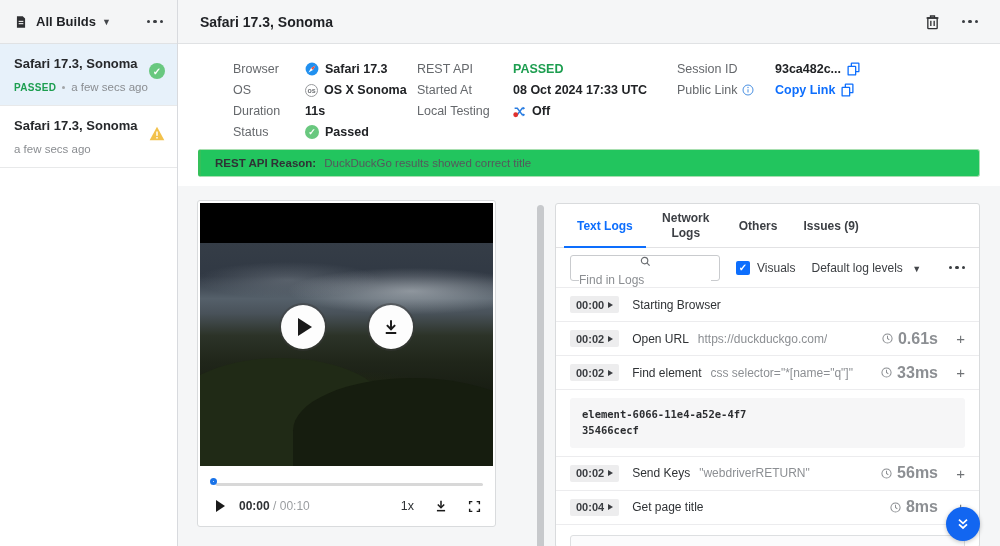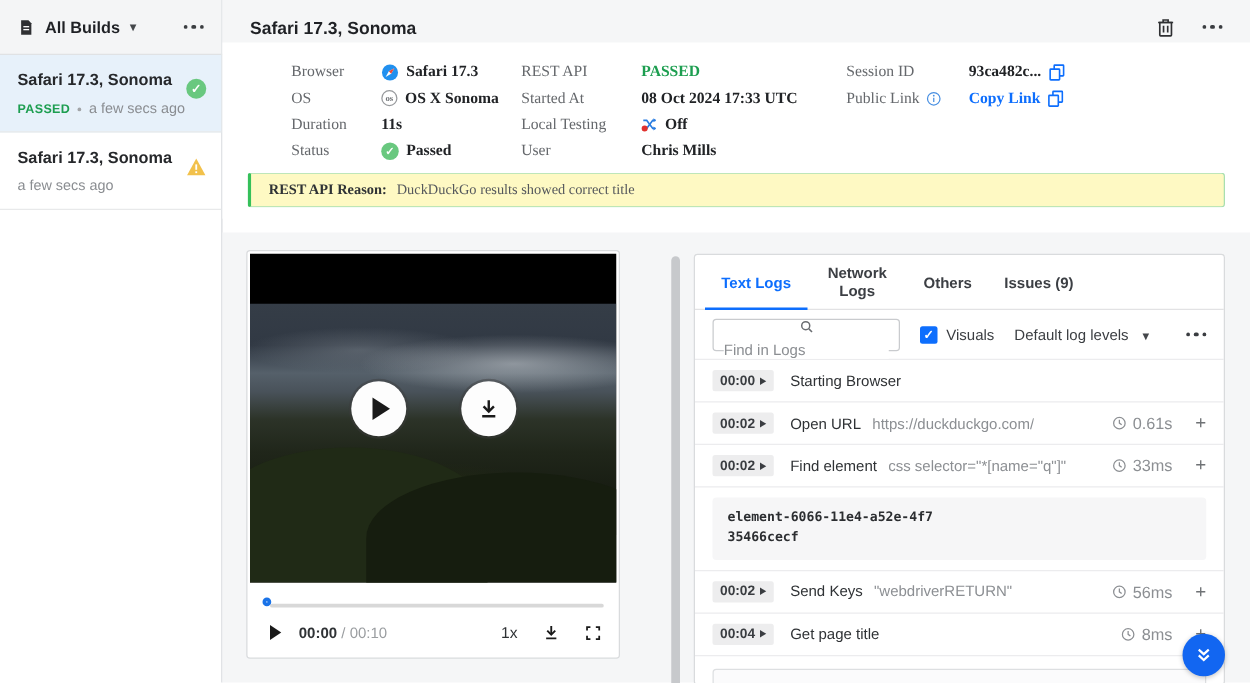--- a/index.html
+++ b/index.html
@@ -28,43 +28,43 @@
     background:#69c87f; color:#fff; font-size:10px; font-weight:700; display:flex; align-items:center; justify-content:center; }
   .badge-warn { position:absolute; right:12px; top:20px; width:16px; height:15px; }
 
   
   .main-header { position:absolute; left:178px; top:0; right:0; height:44px; background:#f5f6f7;
     border-bottom:1px solid #e0e2e4; display:flex; align-items:center; padding:0 22px; }
   .mh-title { font-size:14px; font-weight:700; color:#1f2125; }
   .mh-icons { margin-left:auto; display:flex; align-items:center; gap:22px; }
 
   
-  .white-section { position:absolute; left:178px; top:34px; right:0; height:141px; background:#fff;font-family:Liberation Serif, serif; }
+  .white-section { position:absolute; left:178px; top:45px; right:0; height:141px; background:#fff; }
   .meta-grid { display:flex; padding:13px 20px 0 55px; }
   .meta-col { display:flex; flex-direction:column; }
   .meta-col.c1 { width:184px; }
   .meta-col.c2 { width:260px; }
   .meta-col.c3 { flex:1; }
   .meta-row { display:flex; align-items:center; height:21px; }
   .meta-label { font-size:12.5px; color:#65686c; }
   .c1 .meta-label { width:72px; }
   .c2 .meta-label { width:96px; }
   .c3 .meta-label { width:98px; display:flex; align-items:center; gap:5px; }
-  .meta-value { font-size:12.5px; font-weight:600; color:#212326; display:flex; align-items:center; gap:6px; }
+  .meta-value { font-size:12.5px; font-weight:600; color:#212326; display:flex; align-items:flex-end; gap:6px; }
   .green-text { color:#1d9e50; font-weight:700; }
   .blue-text { color:#0d6efd; font-weight:700; }
   .mini-check { width:14px; height:14px; border-radius:50%; background:#69c87f; color:#fff;
     font-size:9px; font-weight:700; display:flex; align-items:center; justify-content:center; }
   .os-circle { width:13px; height:13px; border-radius:50%; border:1px solid #97999c; color:#707377;
     font-size:7px; display:flex; align-items:center; justify-content:center; }
   .copy-link-row { cursor:pointer; }
 
   
   .banner { margin:7px 20px 0; border:1px solid #a8dfb0; border-left:3px solid #35c05a; border-radius:3px;
-    background:#fef9c3; padding:7px 14px; display:flex; gap:8px; align-items:center; }
+    background:#22c55e; padding:7px 14px; display:flex; gap:8px; align-items:center; }
   .banner-label { font-size:11.5px; font-weight:700; color:#2f3235; }
   .banner-text { font-size:11.5px; color:#55585c; }
 
   
   .content { position:absolute; left:178px; top:186px; right:0; bottom:0; background:#f5f6f7; }
 
   
   .video-card { position:absolute; left:19px; top:14px; width:299px; background:#fff;
     border:1px solid #d9dbdd; border-radius:3px; }
   .video-box { margin:2px; height:263px; background:#000; position:relative; overflow:hidden; }
@@ -120,21 +120,21 @@
   .levels { font-size:12px; color:#3b3e42; margin-left:16px; cursor:pointer; }
   .toolbar-menu { margin-left:auto; }
   .log-row { display:flex; align-items:center; min-height:34px; padding:0 14px; border-bottom:1px solid #ececee; }
   .ts-chip { background:#ededee; border-radius:2px; padding:2.5px 6px; font-size:11px; font-weight:600;
     color:#3a3d41; display:flex; align-items:center; gap:4px; cursor:pointer; flex:none; }
   .ts-tri { width:0; height:0; border-left:5px solid #3a3d41; border-top:3.5px solid transparent;
     border-bottom:3.5px solid transparent; }
   .log-action { font-size:12px; color:#2f3235; margin-left:13px; white-space:nowrap; }
   .log-detail { font-size:12px; color:#8c8f93; margin-left:9px; white-space:nowrap; overflow:hidden; }
   .log-right { margin-left:auto; display:flex; align-items:center; gap:5px; color:#8c8f93; flex:none; }
-  .log-duration { font-size:13px; color:#8c8f93; }
+  .log-duration { font-size:16px; color:#8c8f93;font-weight:bold; }
   .log-plus { font-size:15px; color:#6f7275; width:22px; text-align:right; cursor:pointer; }
   .element-row { padding:8px 14px; border-bottom:1px solid #ececee; }
   .element-box { background:#f6f6f7; border-radius:3px; padding:9px 12px; display:flex; gap:18px;
     font-size:10.5px; line-height:1.5; }
   .el-left { font-weight:700; width:46%; word-break:break-all; color:#2c2e31; }
   .el-right { width:54%; word-break:break-all; color:#3a3d41; }
   .footer-code { margin:10px 14px; border:1px solid #dddfe1; background:#fbfbfc; border-radius:3px;
     padding:11px 12px; font-size:11.5px; color:#3a3d41; }
 
   .float-btn { position:absolute; left:768px; top:321px; width:34px; height:34px; border-radius:50%;
@@ -262,24 +262,20 @@
                 <path d="M3 6 h5 l9 12 h4"></path>
                 <path d="M3 18 h5 l9 -12 h4"></path>
                 <path d="M18 3 l4 3 -4 3" fill="#2a7de1" stroke="none"></path>
                 <path d="M18 15 l4 3 -4 3" fill="#2a7de1" stroke="none"></path>
                 <circle cx="5" cy="18" r="4.5" fill="#e0312e" stroke="none"></circle>
               </svg>
           </span>
           <span>Off</span>
         </span>
       </div>
-      <div class="meta-row">
-        <span class="meta-label">User</span>
-        <span class="meta-value">Chris Mills</span>
-      </div>
     </div>
 
     <div class="meta-col c3">
       <div class="meta-row">
         <span class="meta-label">Session ID</span>
         <span class="meta-value">
           <span>93ca482c...</span>
           <span>
             <svg class="icon" width="13" height="14" viewBox="0 0 24 26" fill="none" stroke="#0d6efd" stroke-width="2.4">
                 <rect x="8" y="2" width="14" height="16" rx="1"></rect>

